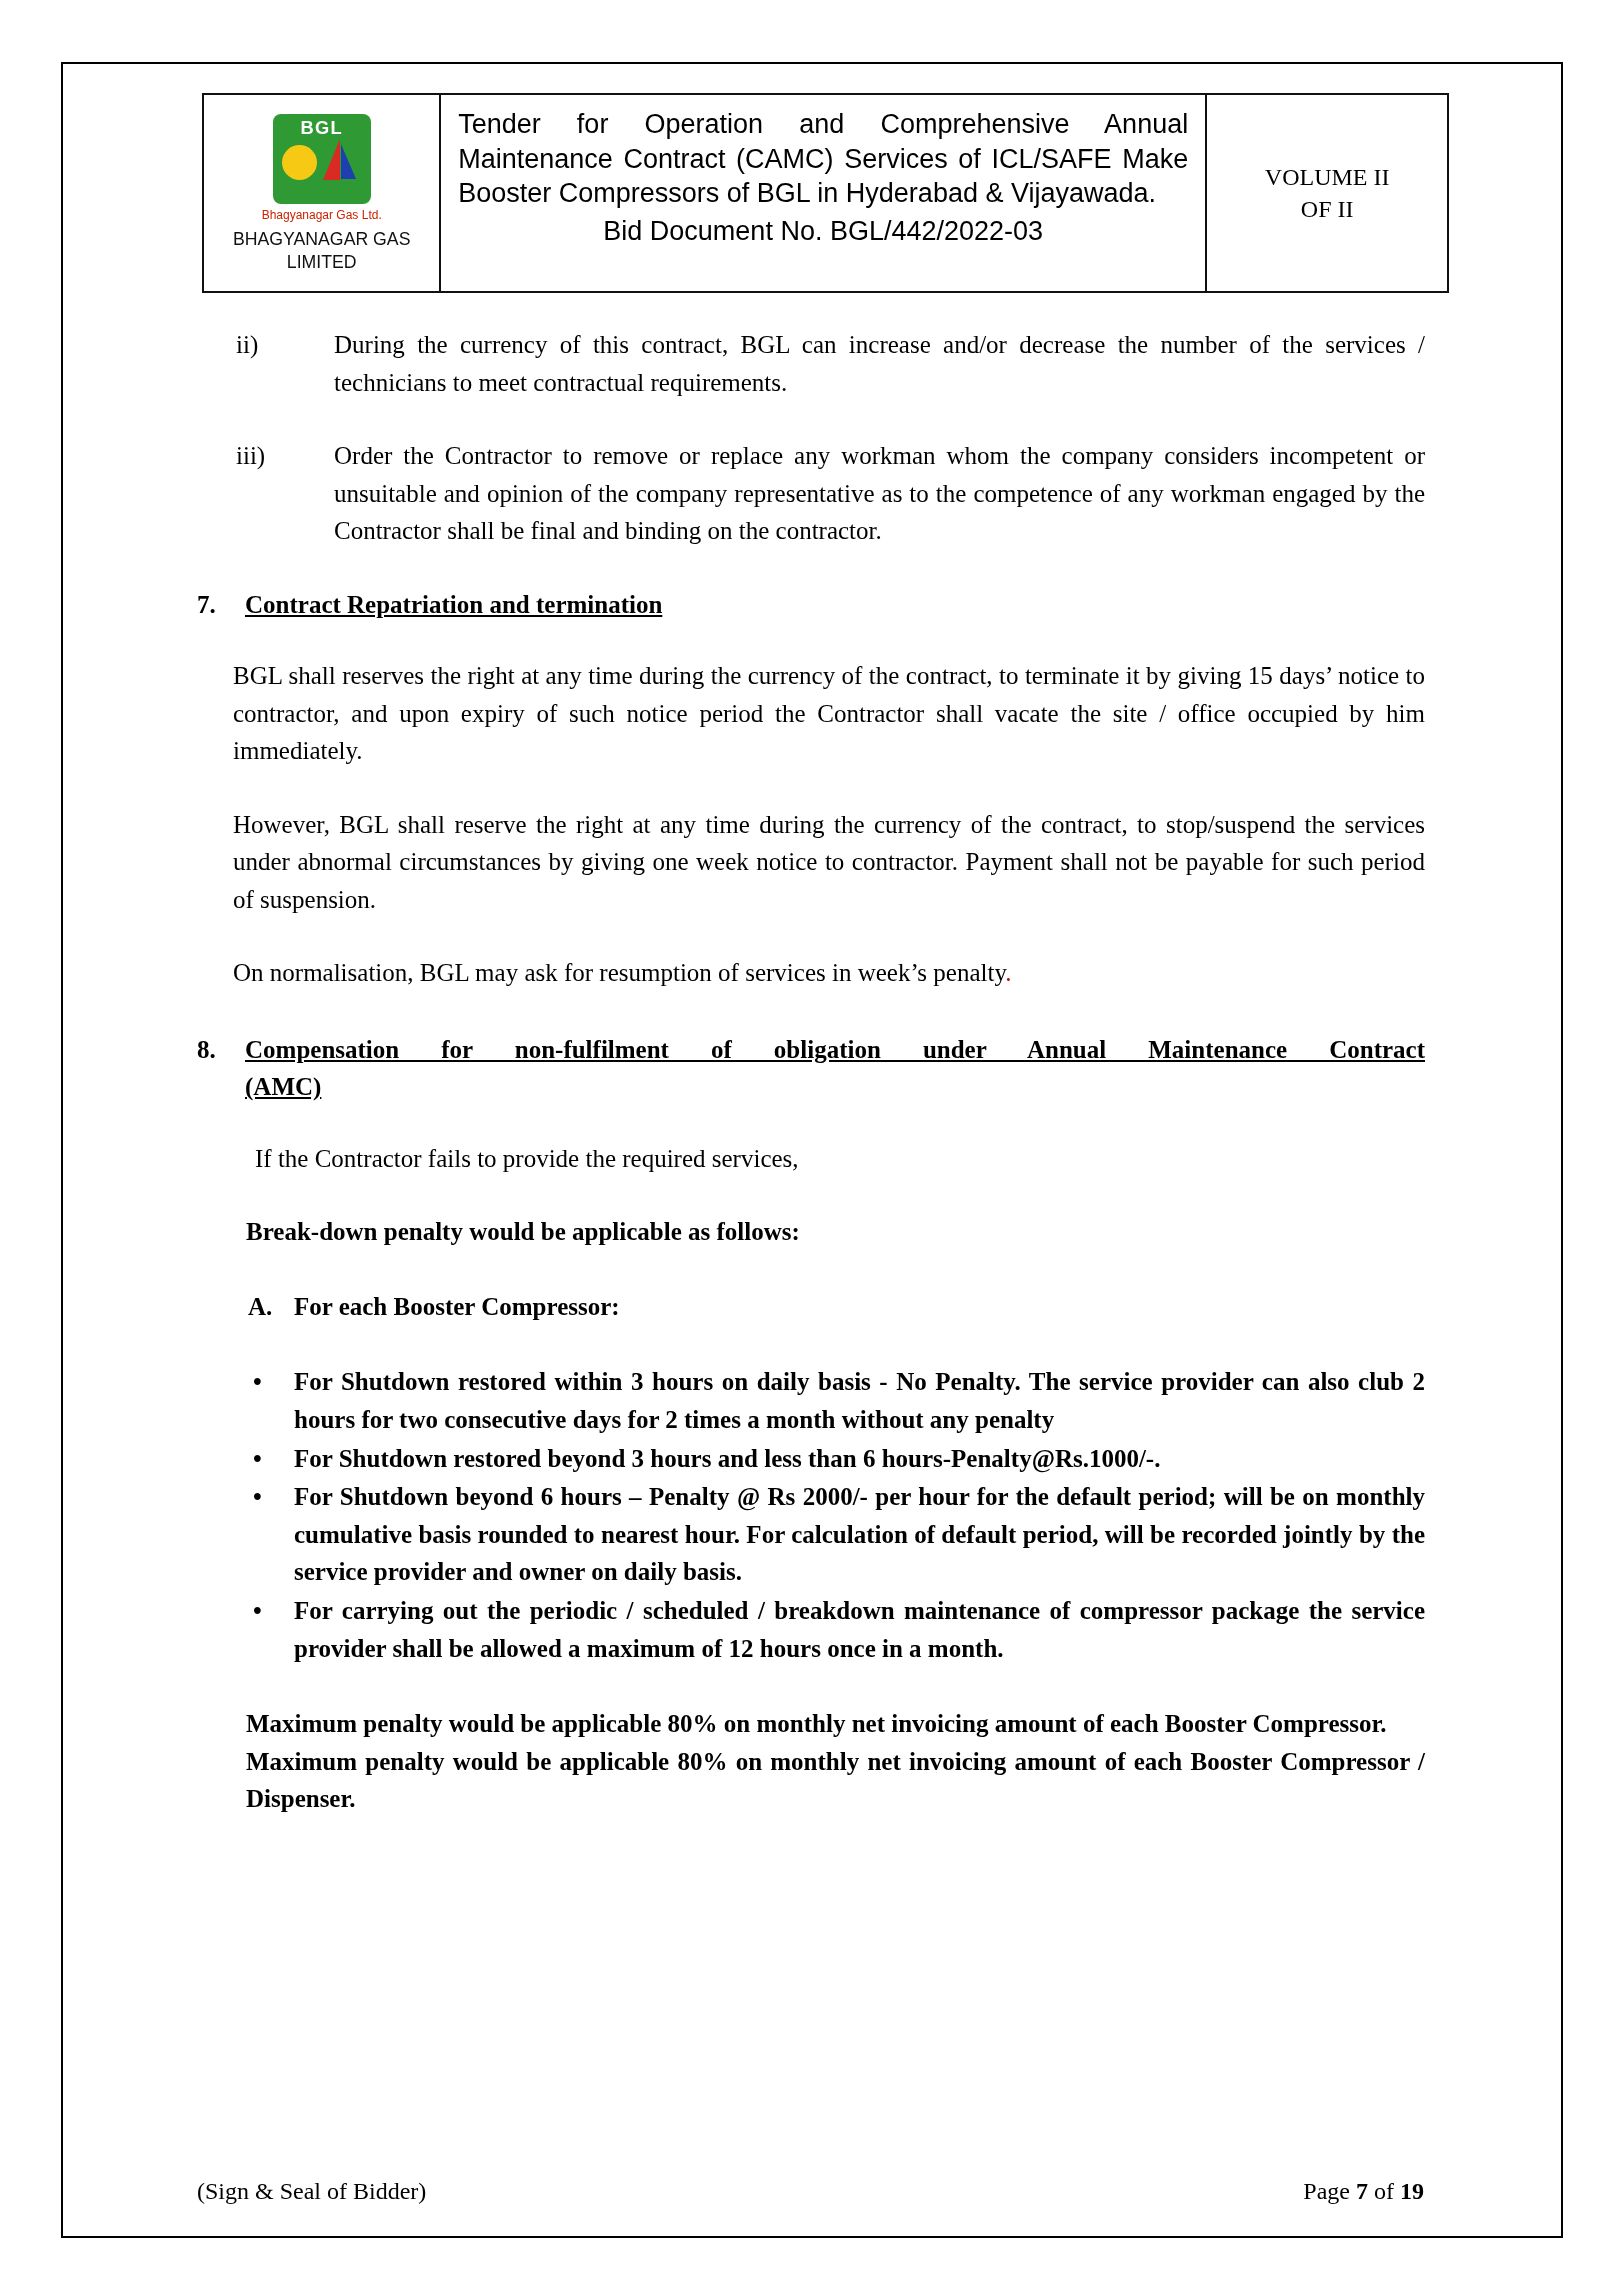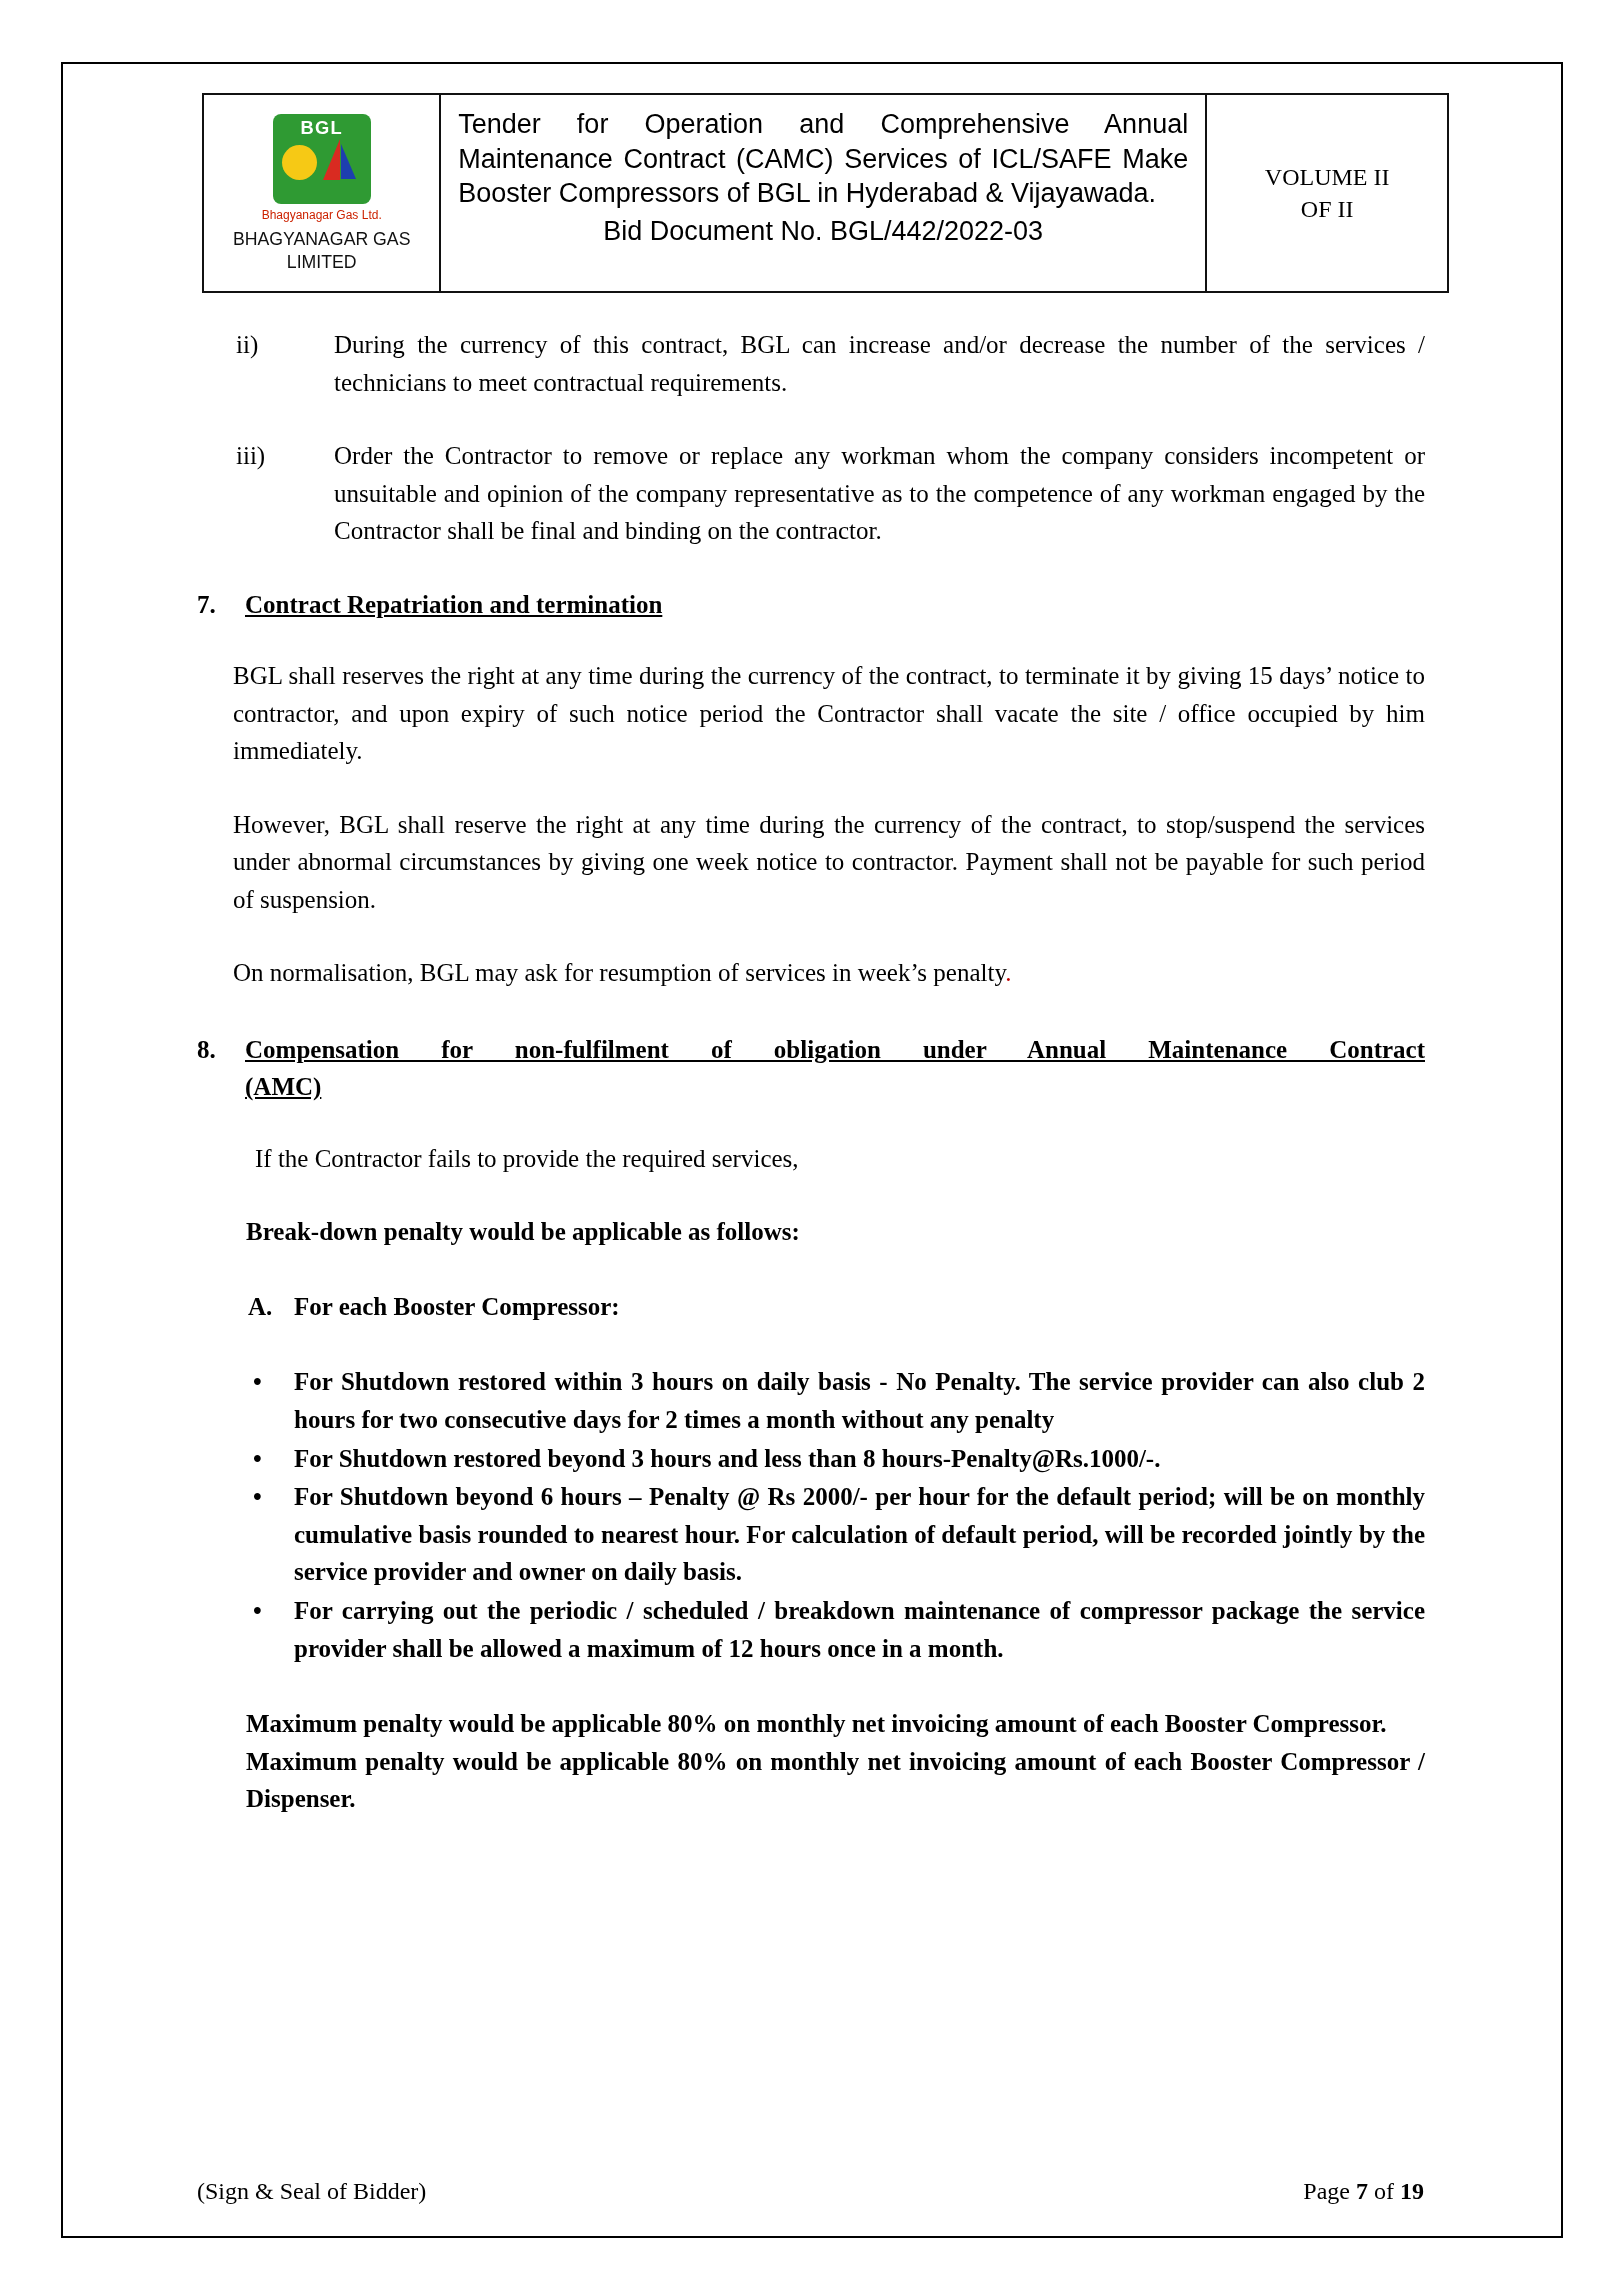--- a/index.html
+++ b/index.html
@@ -205,21 +205,21 @@
         <span>For each Booster Compressor:</span>
       </div>
 
       <div class="bullets">
         <div class="bullet-item">
           <span class="bullet-glyph">•</span>
           <div class="bullet-text">For Shutdown restored within 3 hours on daily basis - No Penalty. The service provider can also club 2 hours for two consecutive days for 2 times a month without any penalty</div>
         </div>
         <div class="bullet-item">
           <span class="bullet-glyph">•</span>
-          <div class="bullet-text">For Shutdown restored beyond 3 hours and less than 8 hours-Penalty@Rs.1000/-.</div>
+          <div class="bullet-text">For Shutdown restored beyond 3 hours and less than 6 hours-Penalty@Rs.1000/-.</div>
         </div>
         <div class="bullet-item">
           <span class="bullet-glyph">•</span>
           <div class="bullet-text">For Shutdown beyond 6 hours – Penalty @ Rs 2000/- per hour for the default period; will be on monthly cumulative basis rounded to nearest hour. For calculation of default period, will be recorded jointly by the service provider and owner on daily basis.</div>
         </div>
         <div class="bullet-item">
           <span class="bullet-glyph">•</span>
           <div class="bullet-text">For carrying out the periodic / scheduled / breakdown maintenance of compressor package the service provider shall be allowed a maximum of 12 hours once in a month.</div>
         </div>
       </div>

